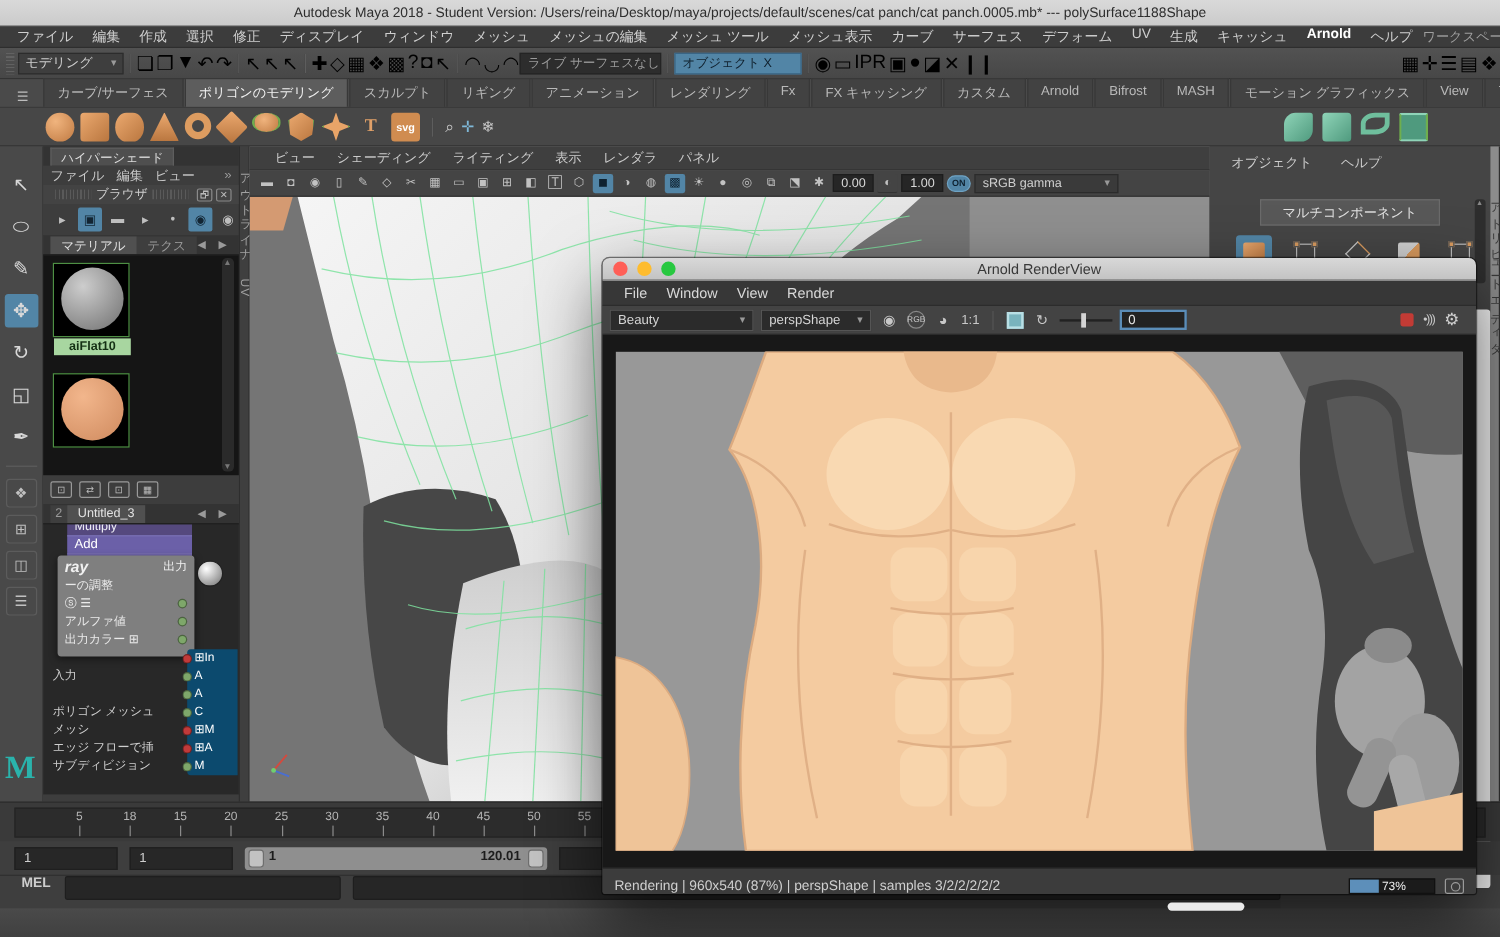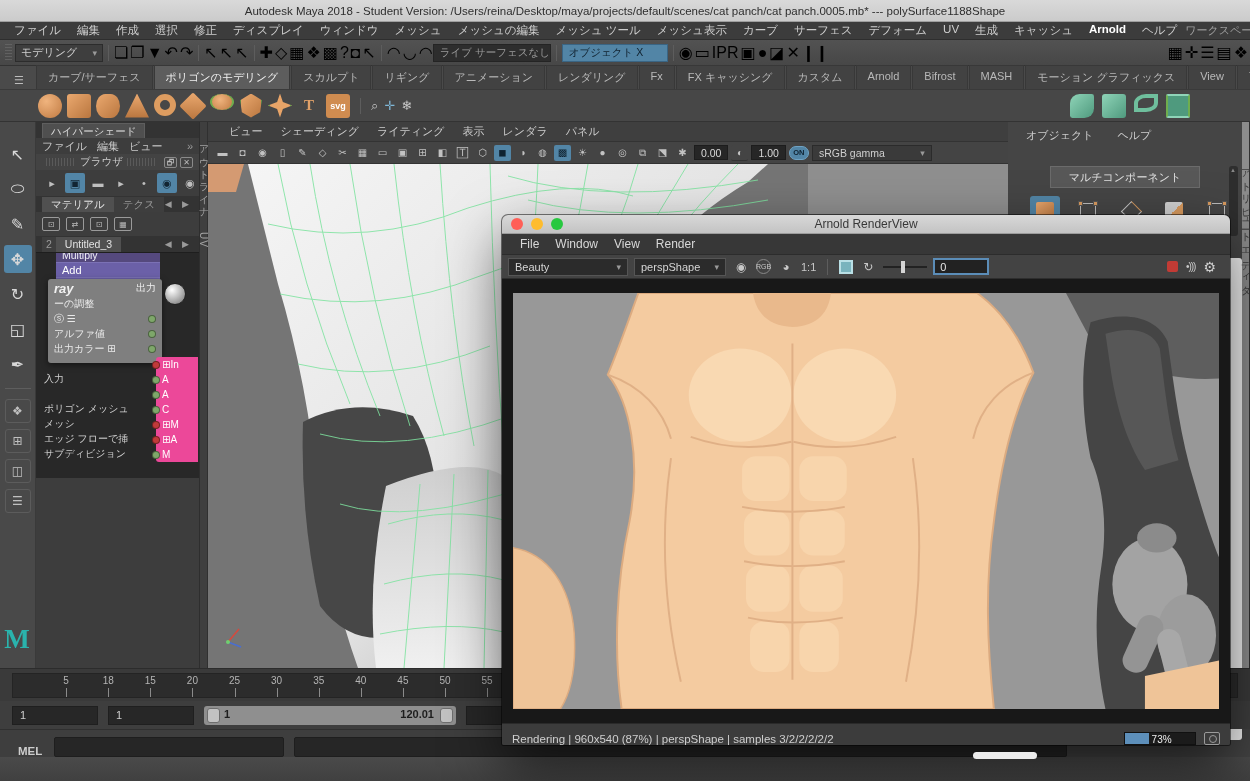--- a/index.html
+++ b/index.html
@@ -108,21 +108,21 @@
   .gcard{position:absolute;left:12px;top:26px;width:114px;height:84px;background:#7f7f7f;border-radius:3px;
     box-shadow:0 2px 6px rgba(0,0,0,.5);font-size:10px;color:#2c2c2c;padding:2px 6px;}
   .gcard .r1{display:flex;justify-content:space-between;color:#f0f0f0;}
   .gcard .r1 b{font-size:13px;font-style:italic;}
   .gcard .row{display:flex;align-items:center;height:15px;color:#eaeaea;}
   .gcard .row .dotr{margin-left:auto;}
   .dot,.dotr{display:inline-block;width:8px;height:8px;border-radius:50%;border:1px solid rgba(0,0,0,.4);}
   .freelabels{position:absolute;left:8px;top:118px;width:120px;}
   .freelabels .itm{display:flex;align-items:center;height:15px;font-size:10px;color:#cfcfcf;white-space:nowrap;}
   .freelabels .itm .dotr{margin-left:auto;}
-  .pcol{position:absolute;left:120px;top:104px;width:42px;background:#ec4899;border-radius:3px 0 0 3px;}
+  .pcol{position:absolute;left:120px;top:104px;width:42px;background:#0c4a6e;border-radius:3px 0 0 3px;}
   .pcol .itm{display:flex;align-items:center;height:14px;color:#fff;font-size:10px;padding-left:2px;}
   .pcol .itm .dot{margin-right:2px;margin-left:-6px;}
   .nsw{position:absolute;left:128px;top:30px;width:22px;height:22px;border-radius:50%;
     background:radial-gradient(circle at 35% 30%,#fff,#6e6e6e);border:1px solid #222;}
 
   
   .vstrip{background:#3f3f3f;border-right:1px solid #303030;}
   .vtext{writing-mode:vertical-rl;font-size:10px;color:#a2a2a2;letter-spacing:1px;margin:10px 0;}
   .vstrip-right{background:#8c8c8c;}
   .vstrip-right .vtext{color:#3a3a3a;}
@@ -171,21 +171,21 @@
   .tick .tnum{position:absolute;left:0;top:1px;transform:translateX(-50%);font-size:10px;color:#b5b5b5;}
   .tick .tmark{position:absolute;left:0;top:14px;width:1px;height:9px;background:#8b8b8b;}
   .rangebar{left:0;top:701px;width:1250px;height:28px;background:#3e3e3e;display:flex;align-items:center;gap:10px;padding-left:12px;}
   .rfld{width:86px;height:19px;background:#272727;border:1px solid #1f1f1f;color:#cfcfcf;font-size:11px;
     display:flex;align-items:center;padding:0 7px;}
   .rslider{position:relative;width:252px;height:19px;background:#8f8f8f;border-radius:3px;color:#1d1d1d;
     font-size:11px;font-weight:bold;}
   .rhandle{position:absolute;top:2px;width:13px;height:15px;background:#c2c2c2;border-radius:3px;border:1px solid #6e6e6e;}
   .rs-min{position:absolute;left:20px;top:2px;}
   .rs-max{position:absolute;right:22px;top:2px;}
-  .cmdline{left:0;top:729px;width:1067px;height:28px;background:#3e3e3e;display:flex;align-items:flex-end;border-top:1px solid #303030;}
+  .cmdline{left:0;top:729px;width:1067px;height:28px;background:#3e3e3e;display:flex;align-items:flex-start;border-top:1px solid #303030;}
   .cmdlabel{font-size:11.5px;font-weight:bold;color:#cdcdcd;margin:0 12px 0 18px;}
   .cmdfld{width:268px;height:20px;background:#262626;border:1px solid #1e1e1e;border-radius:2px;}
   .cmdfld.wide{width:905px;margin-left:10px;}
   .helpline{left:0;top:757px;width:1250px;height:24px;background:linear-gradient(#4a4a4a,#404040);}
   .dockhint{left:973px;top:752px;width:64px;height:7px;background:#ececec;border-radius:4px;z-index:80;}
 
   
   .rview{left:502px;top:215px;width:728px;height:530px;z-index:50;border-radius:6px 6px 2px 2px;
     box-shadow:0 22px 55px rgba(0,0,0,.6),0 0 0 1px rgba(0,0,0,.5);overflow:hidden;background:#3c3c3c;}
   .rv-title{height:19px;background:linear-gradient(#d8d8d8,#c3c3c3);display:flex;align-items:center;position:relative;border-bottom:1px solid #9c9c9c;}
@@ -409,20 +409,30 @@
           <span class="itm">•</span>
           <span class="itm active">◉</span>
           <span class="itm">◉</span>
         </span>
     </div>
     <div class="hrow mtabs">
       <span class="mtab">マテリアル</span>
       <span class="mtab dim">テクス</span>
       <span class="arr">◀ ▶</span>
     </div>
+    <div class="swatches" id="swatches">
+      <div class="vscroll"></div>
+    <div class="swtile" style="left: 8px; top: 6px;">
+          <div class="swball" style="background: radial-gradient(circle at 35% 30%, rgb(205, 205, 205), rgb(111, 111, 111));"></div>
+          <div class="swlabel">aiFlat10</div>
+        </div>
+        <div class="swtile" style="left: 8px; top: 98px;">
+          <div class="swball" style="background: radial-gradient(circle at 35% 30%, rgb(242, 182, 140), rgb(207, 138, 94));"></div>
+        </div>
+      </div>
     <div class="hrow bins">
       <span style="display:flex;gap:6px">
           <span class="itm">⊡</span>
           <span class="itm">⇄</span>
           <span class="itm">⊡</span>
           <span class="itm">▦</span>
         </span>
     </div>
     <div class="hrow ntabs">
       <span class="mtab dim" style="padding:1px 4px 0">2</span>

